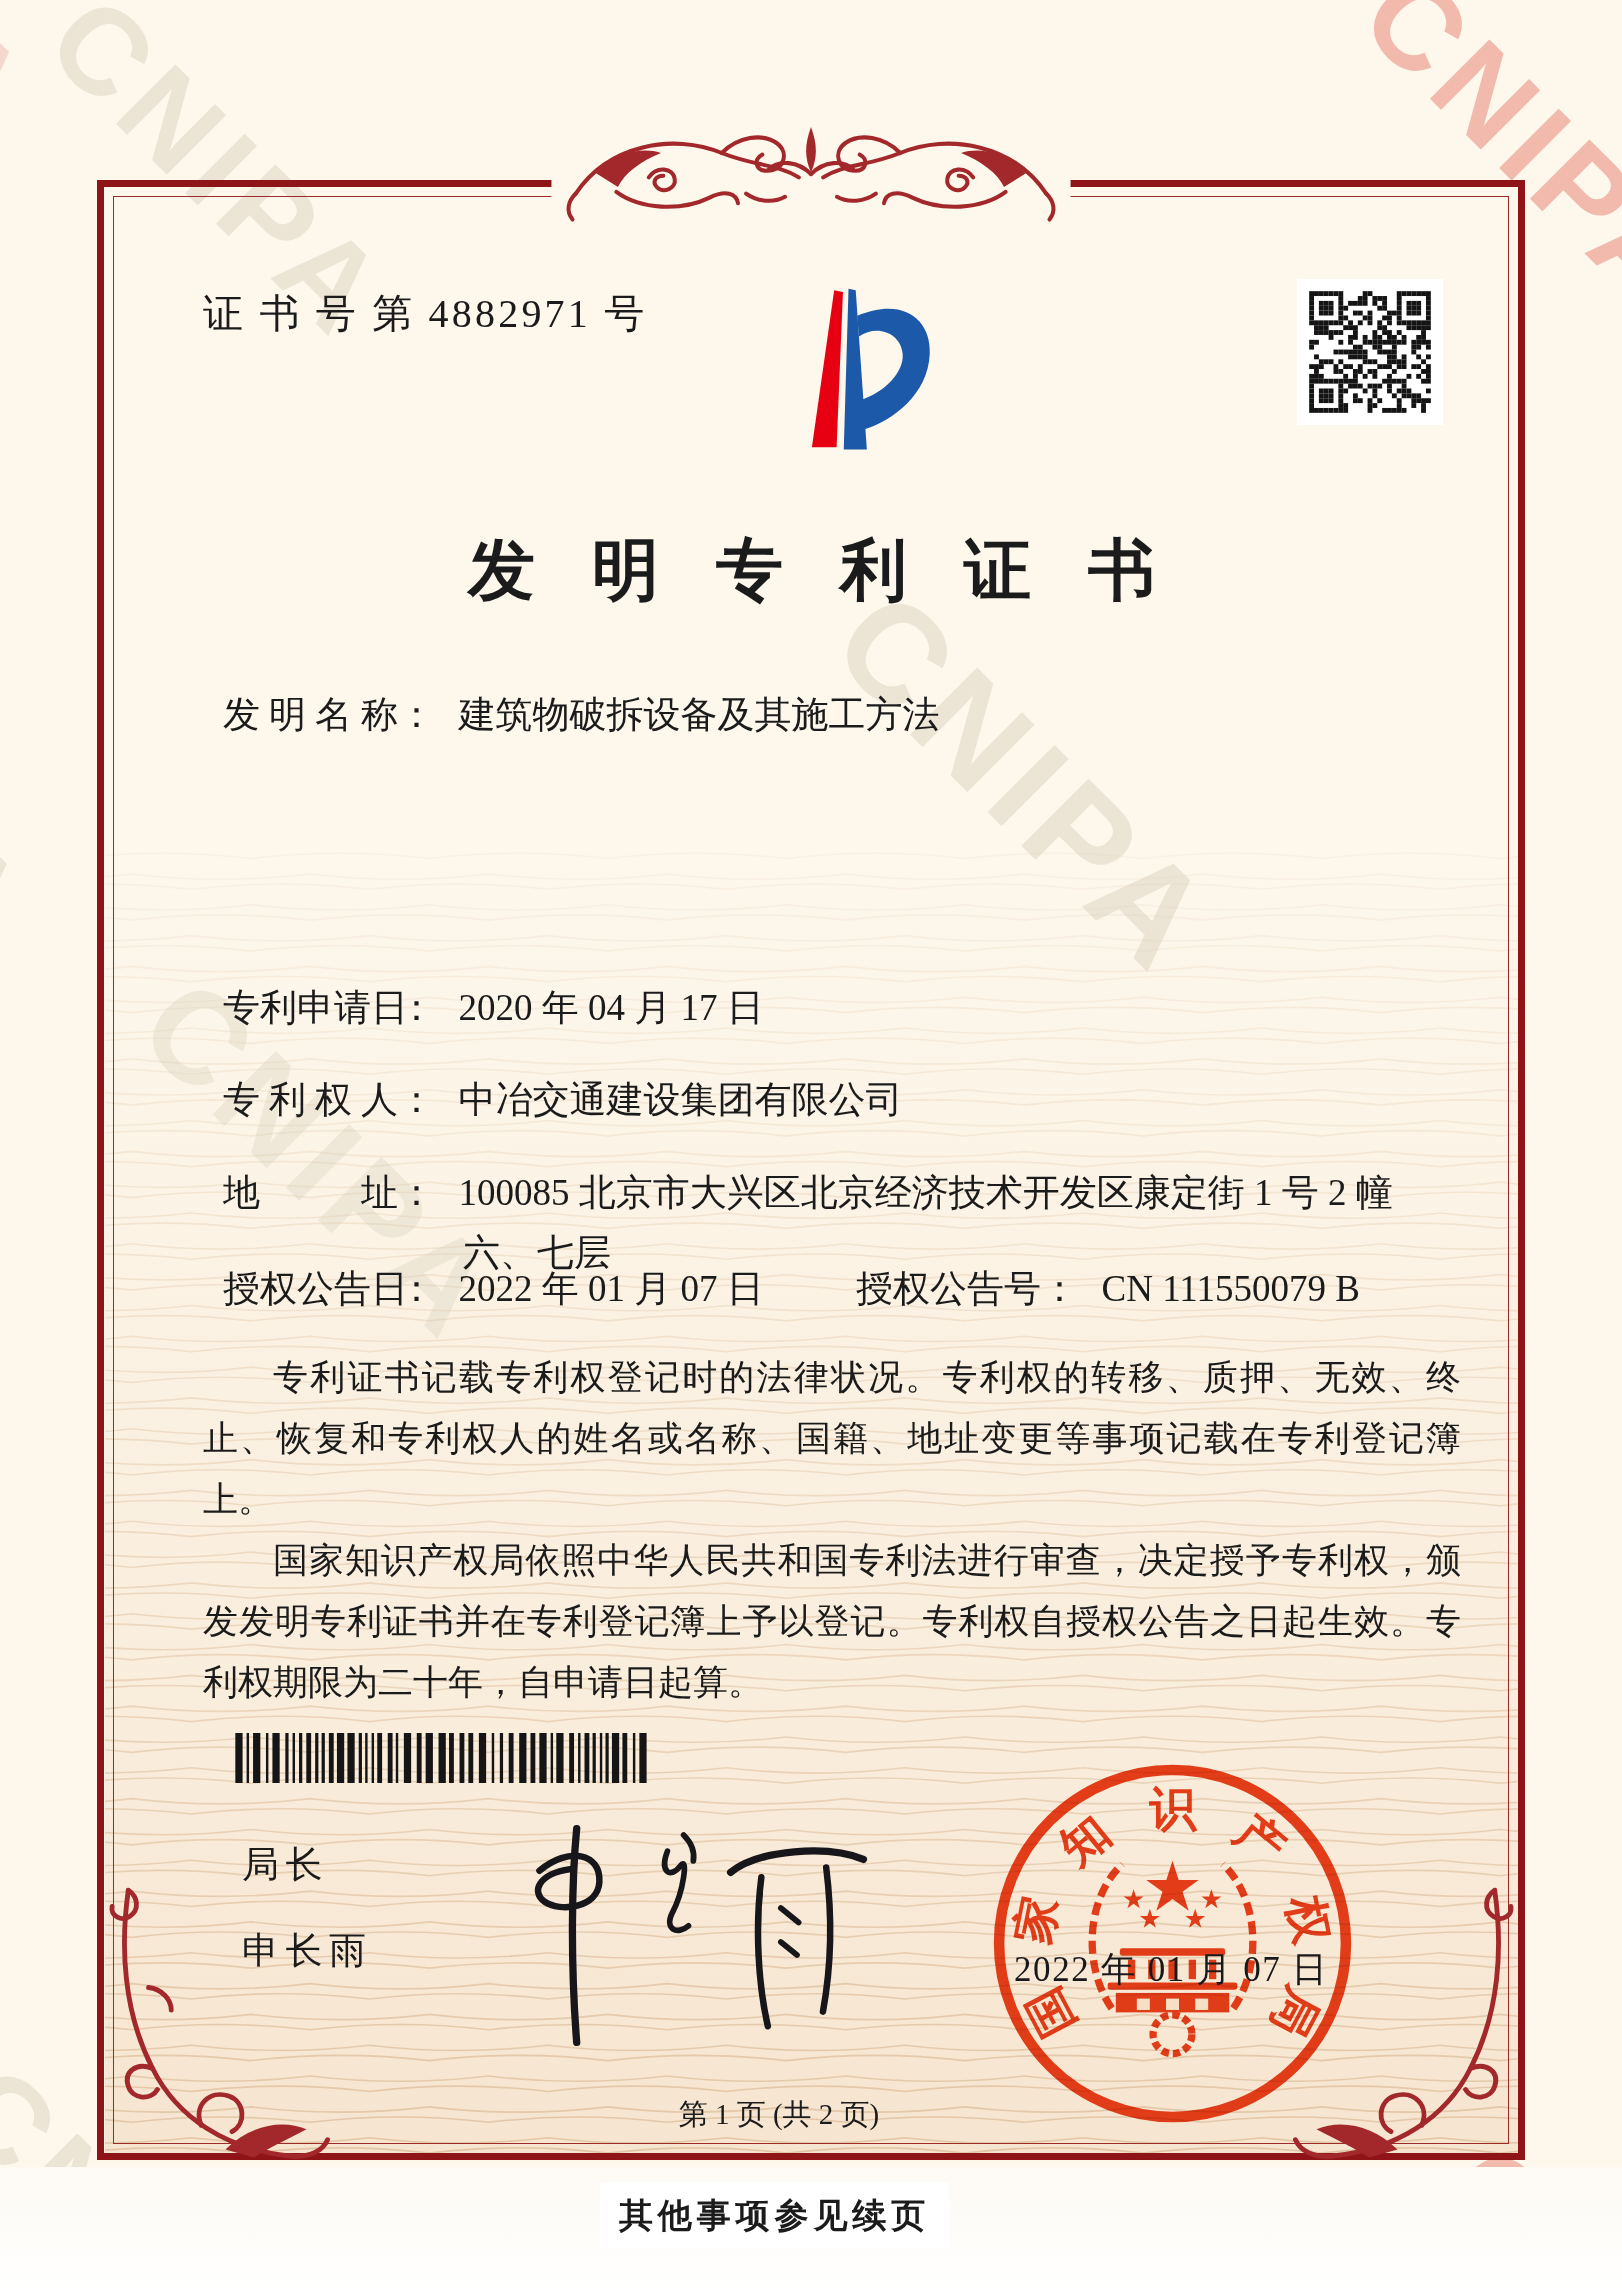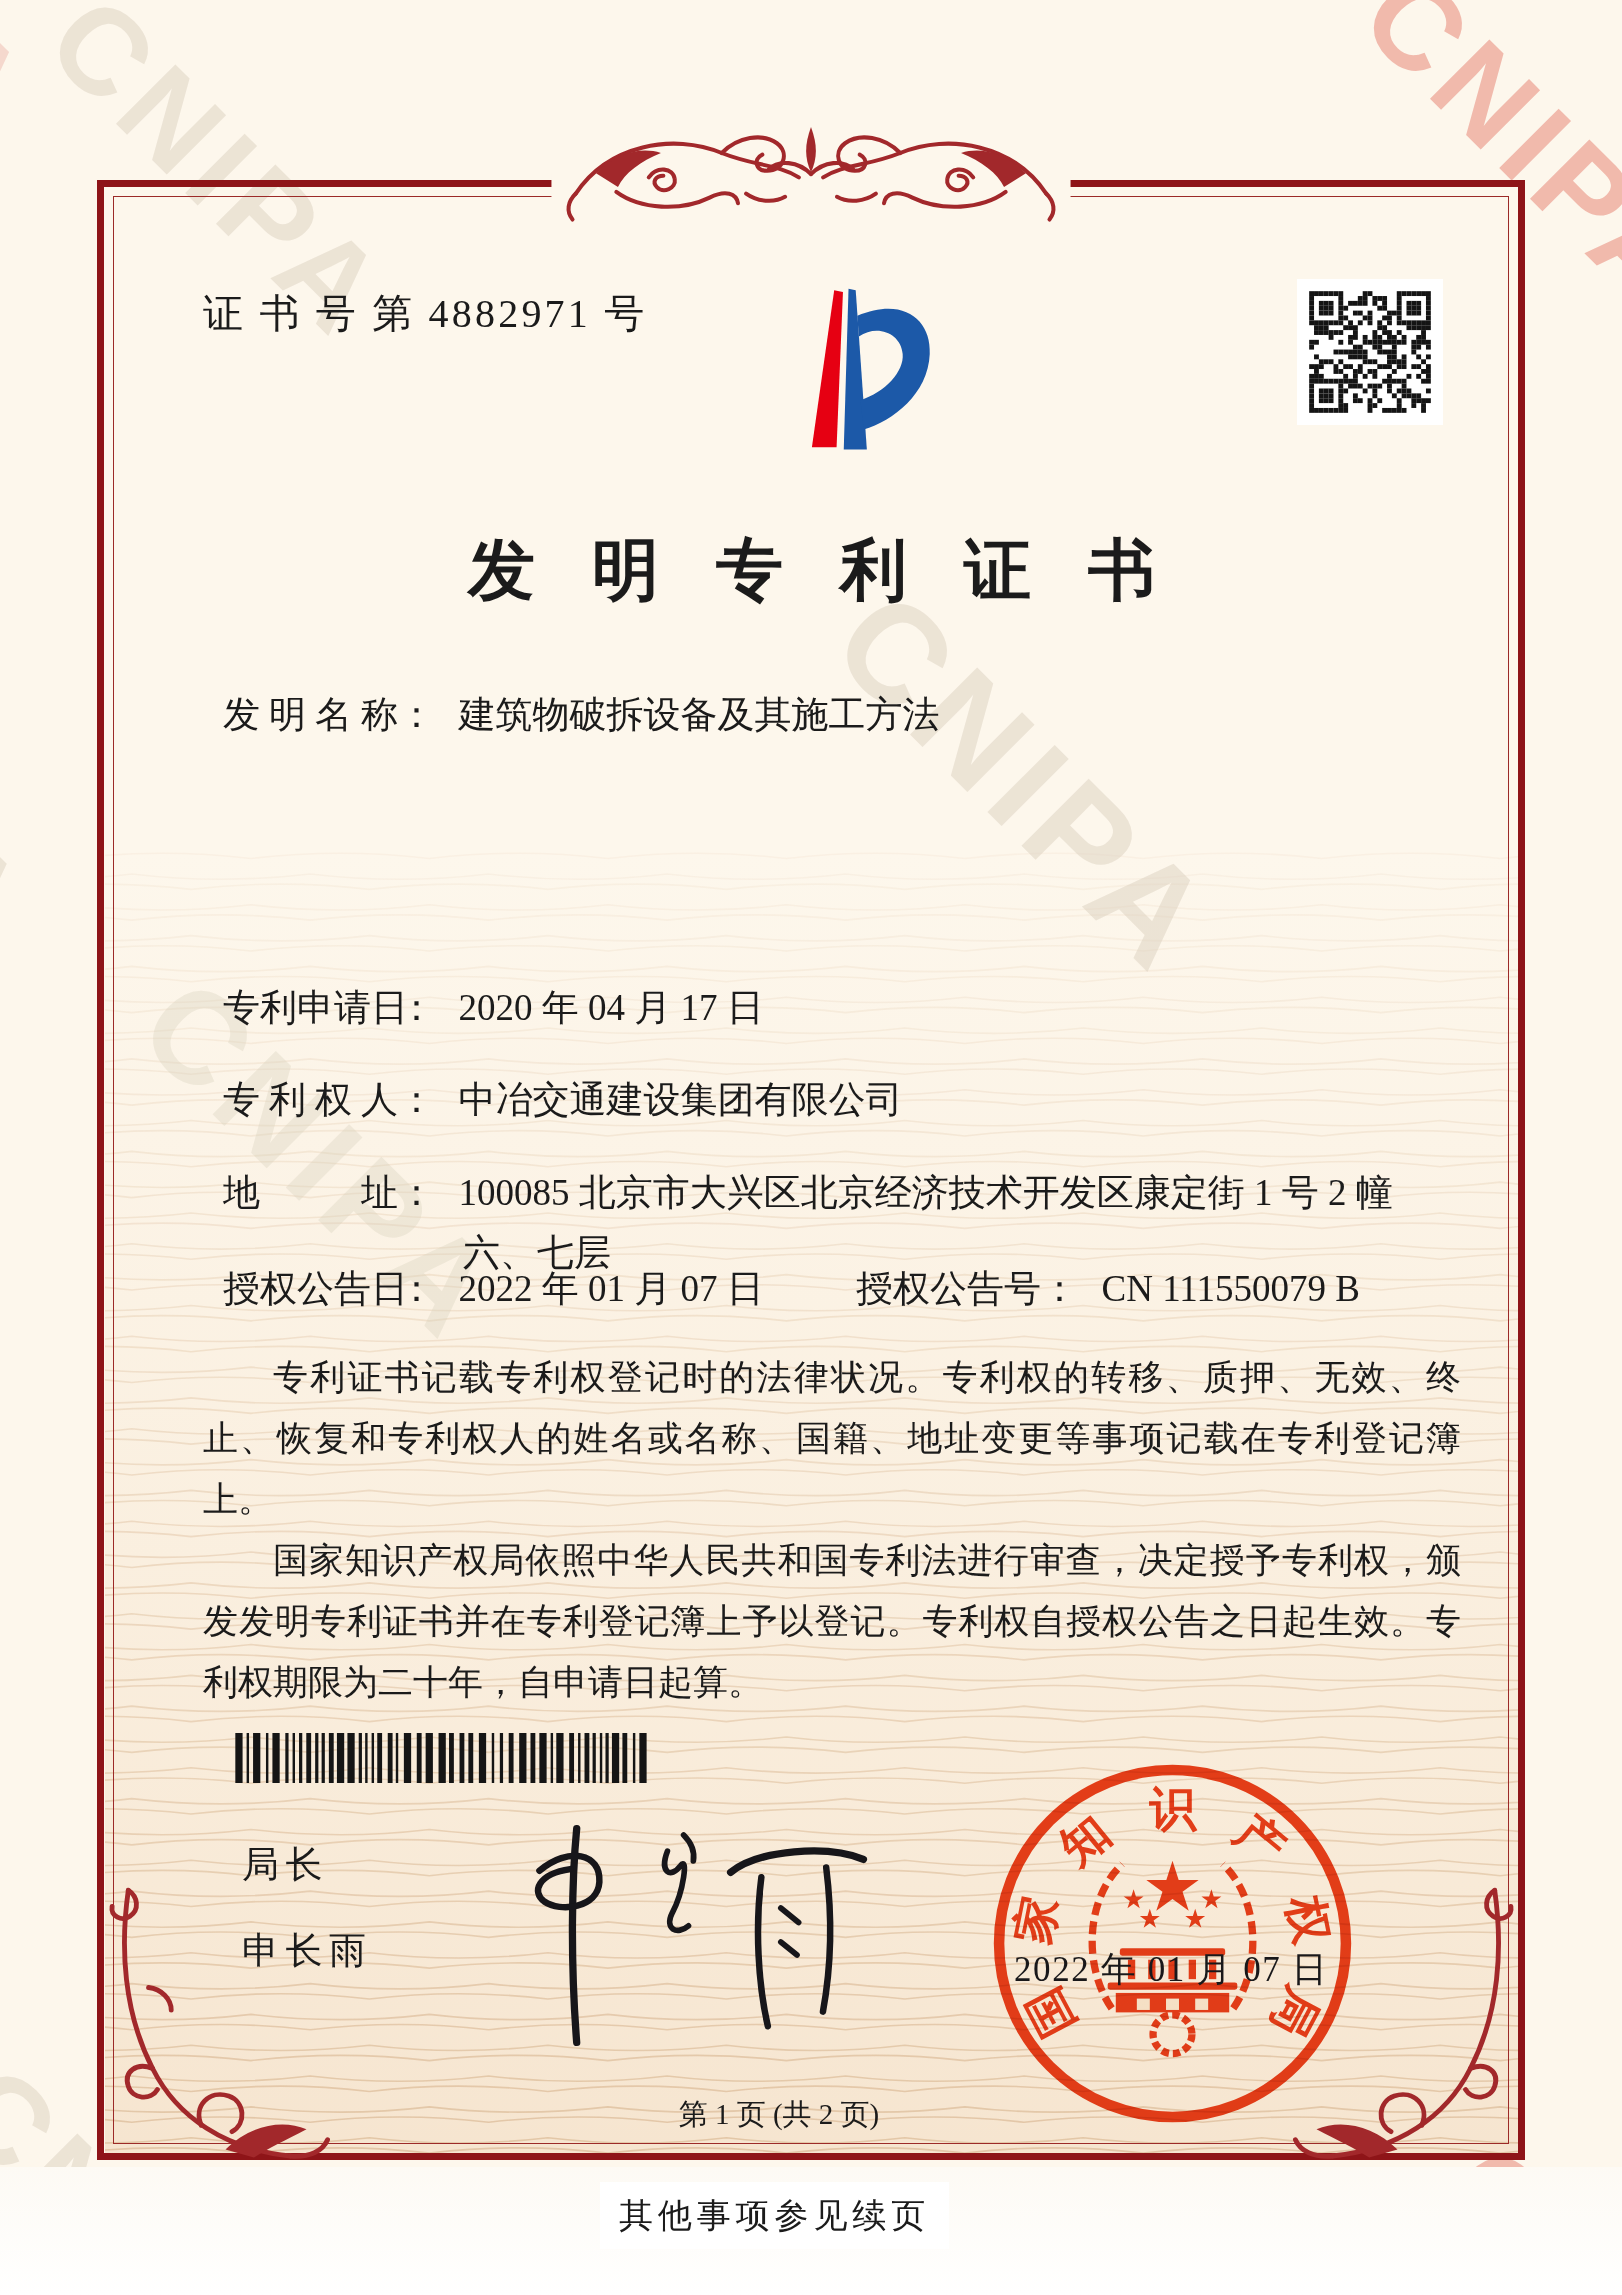--- a/index.html
+++ b/index.html
@@ -41,21 +41,21 @@
   .signer-title{left:242px;top:1840px;font-size:37px;letter-spacing:6.5px;z-index:4;}
   .signer-name{left:242px;top:1926px;font-size:37px;letter-spacing:6.5px;z-index:4;}
   .sig{left:479px;top:1814px;z-index:4;}
   
   .seal{left:978px;top:1749px;width:389px;height:389px;z-index:5;mix-blend-mode:multiply;opacity:.95;}
   .seal-ch{position:absolute;font-size:47px;font-weight:700;color:#e8380f;
       font-family:"Liberation Serif","DejaVu Serif",serif;}
   .seal-date{left:1014px;top:1946px;font-size:35px;letter-spacing:1.6px;color:#19181a;z-index:6;}
   
   .page-num{left:0;width:1558px;top:2095px;text-align:center;font-size:29px;z-index:4;}
-  .bottom-strip{left:0;right:0;top:2167px;bottom:0;background:linear-gradient(#fdfaf4,#ffffff);z-index:3;}
+  .bottom-strip{left:0;right:0;top:2167px;bottom:0;background:linear-gradient(#fdfaf4,#ffffff);z-index:3;font-weight:bold;}
   .cont-box{position:absolute;left:600px;top:14.6px;width:349px;height:67px;background:#ffffff;
       text-align:center;font-size:34px;line-height:67px;letter-spacing:4.9px;}
   .waves{left:105px;top:852px;z-index:0;}
 </style>
 </head>
 <body>
 
 <div class="page">
 
   <svg class="abs waves" width="1413" height="1306" viewBox="0 0 1742 1610">

